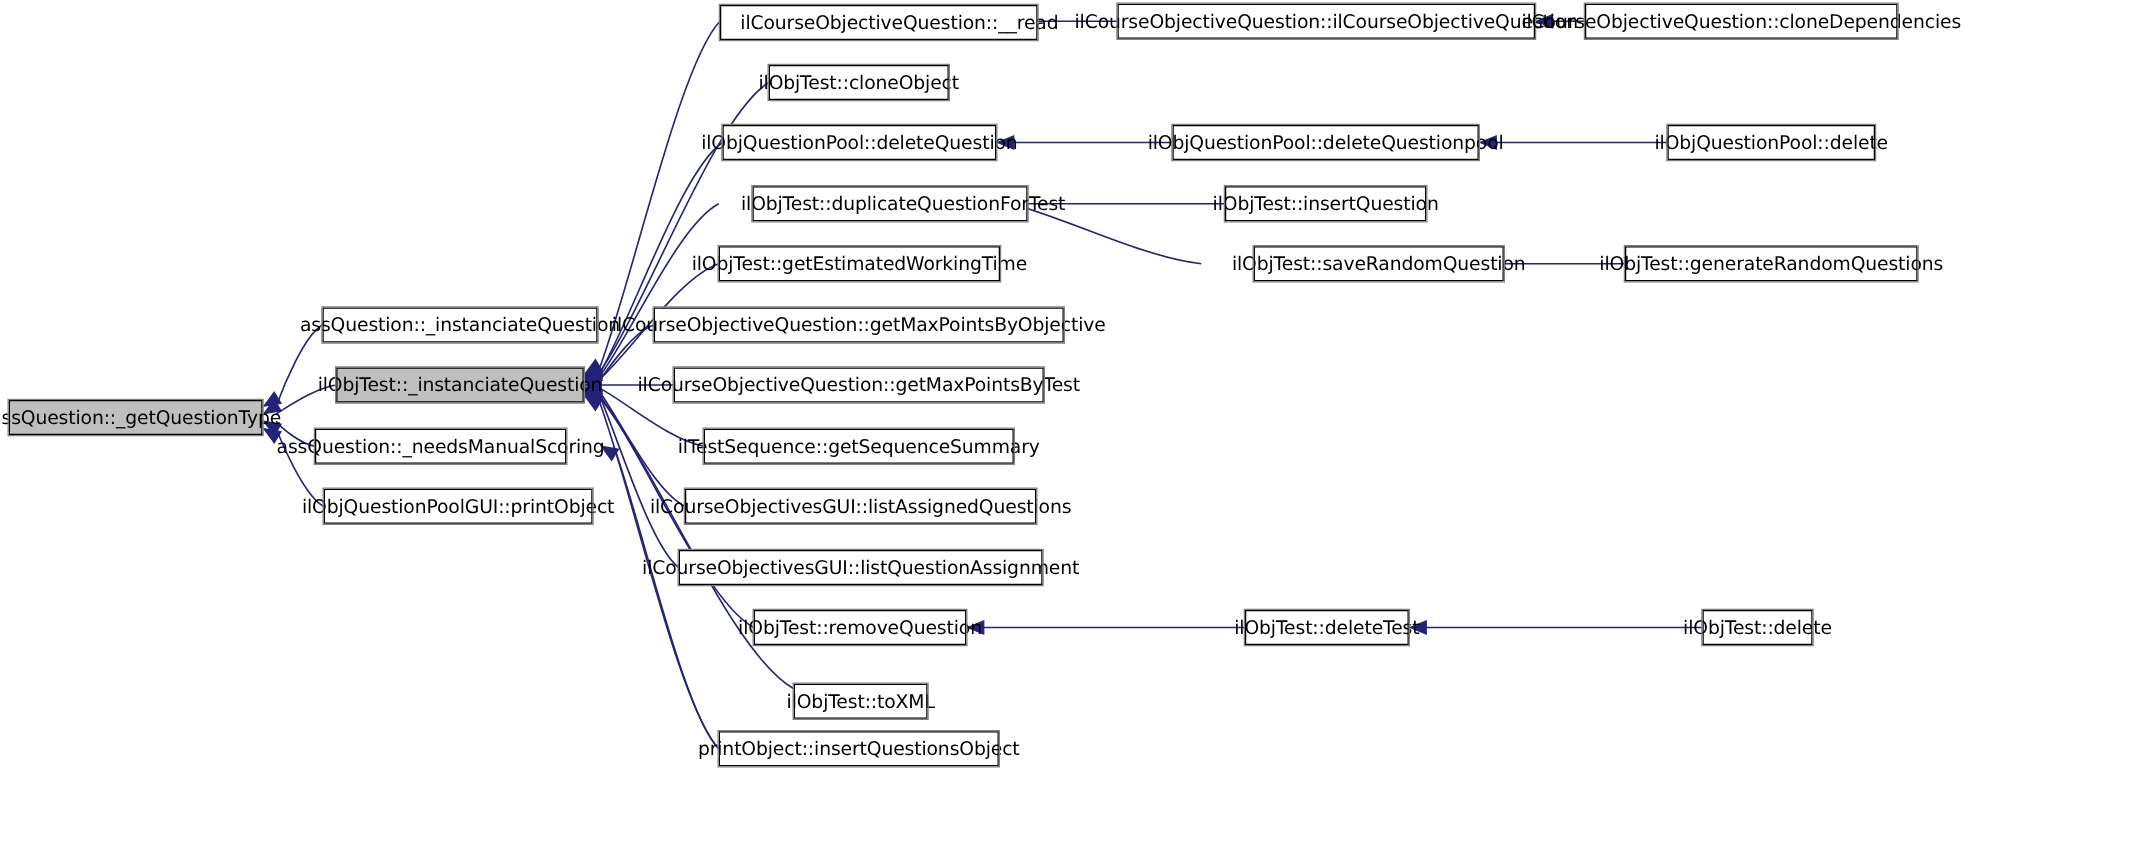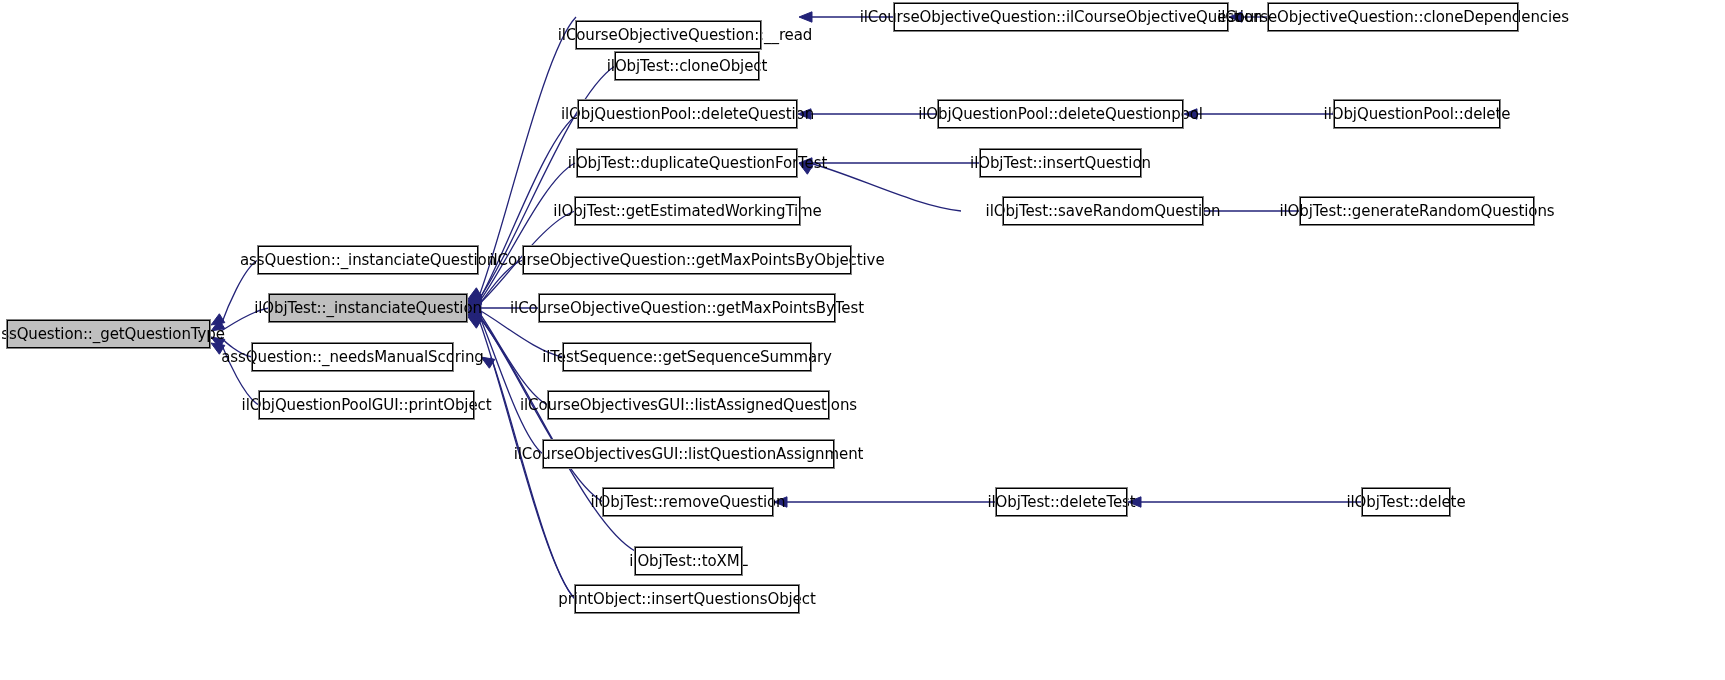--- a/index.html
+++ b/index.html
@@ -118,30 +118,30 @@
       </div>
       <div class="node focus" style="left: 269px; top: 294px; width: 198px;">
         <span class="node-label">ilObjTest::_instanciateQuestion</span>
       </div>
       <div class="node" style="left: 252px; top: 343px; width: 201px;">
         <span class="node-label">assQuestion::_needsManualScoring</span>
       </div>
       <div class="node" style="left: 259px; top: 391px; width: 215px;">
         <span class="node-label">ilObjQuestionPoolGUI::printObject</span>
       </div>
-      <div class="node" style="left: 576px; top: 21px; width: 185px; padding-left: 33px;">
+      <div class="node" style="left: 576px; top: 4px; width: 254px; padding-left: 33px;">
         <span class="node-label">ilCourseObjectiveQuestion::__read</span>
       </div>
       <div class="node" style="left: 615px; top: 52px; width: 144px;">
         <span class="node-label">ilObjTest::cloneObject</span>
       </div>
       <div class="node" style="left: 578px; top: 100px; width: 219px;">
         <span class="node-label">ilObjQuestionPool::deleteQuestion</span>
       </div>
-      <div class="node" style="left: 577px; top: 149px; width: 220px; padding-left: 21px;">
+      <div class="node" style="left: 602px; top: 149px; width: 220px; padding-left: 21px;">
         <span class="node-label">ilObjTest::duplicateQuestionForTest</span>
       </div>
       <div class="node" style="left: 575px; top: 197px; width: 225px;">
         <span class="node-label">ilObjTest::getEstimatedWorkingTime</span>
       </div>
       <div class="node" style="left: 523px; top: 246px; width: 328px;">
         <span class="node-label">ilCourseObjectiveQuestion::getMaxPointsByObjective</span>
       </div>
       <div class="node" style="left: 539px; top: 294px; width: 296px;">
         <span class="node-label">ilCourseObjectiveQuestion::getMaxPointsByTest</span>

